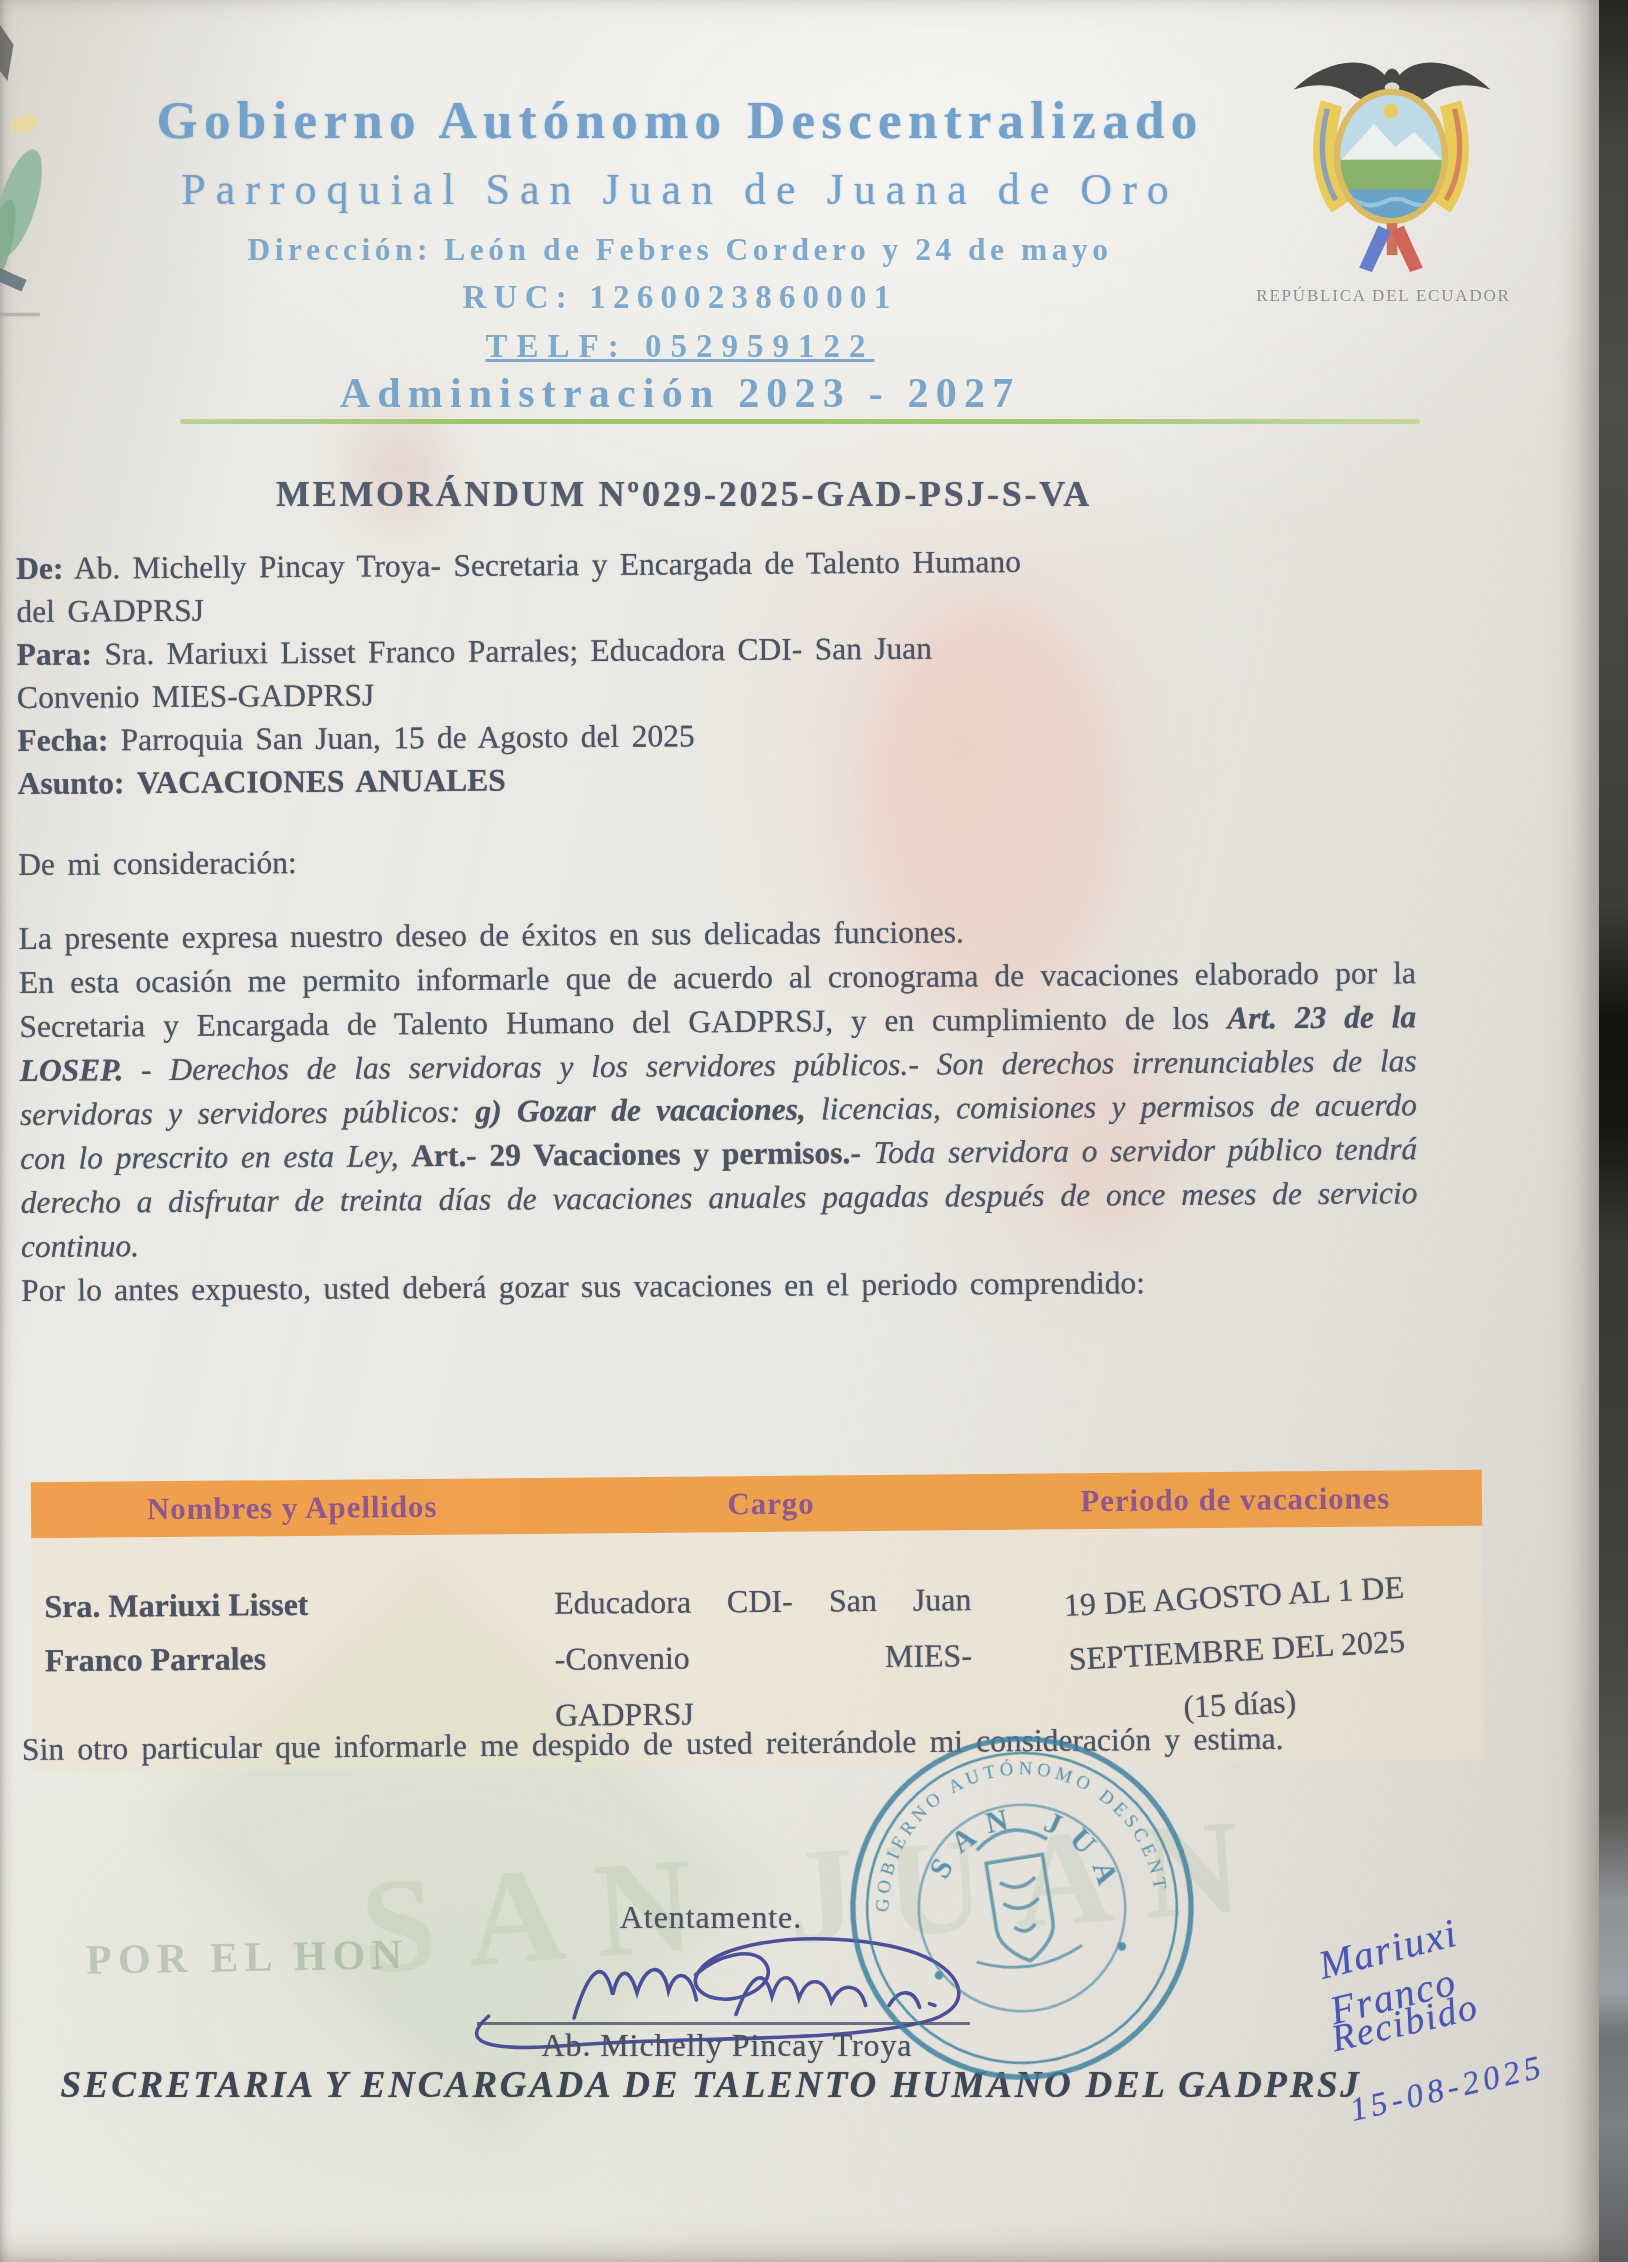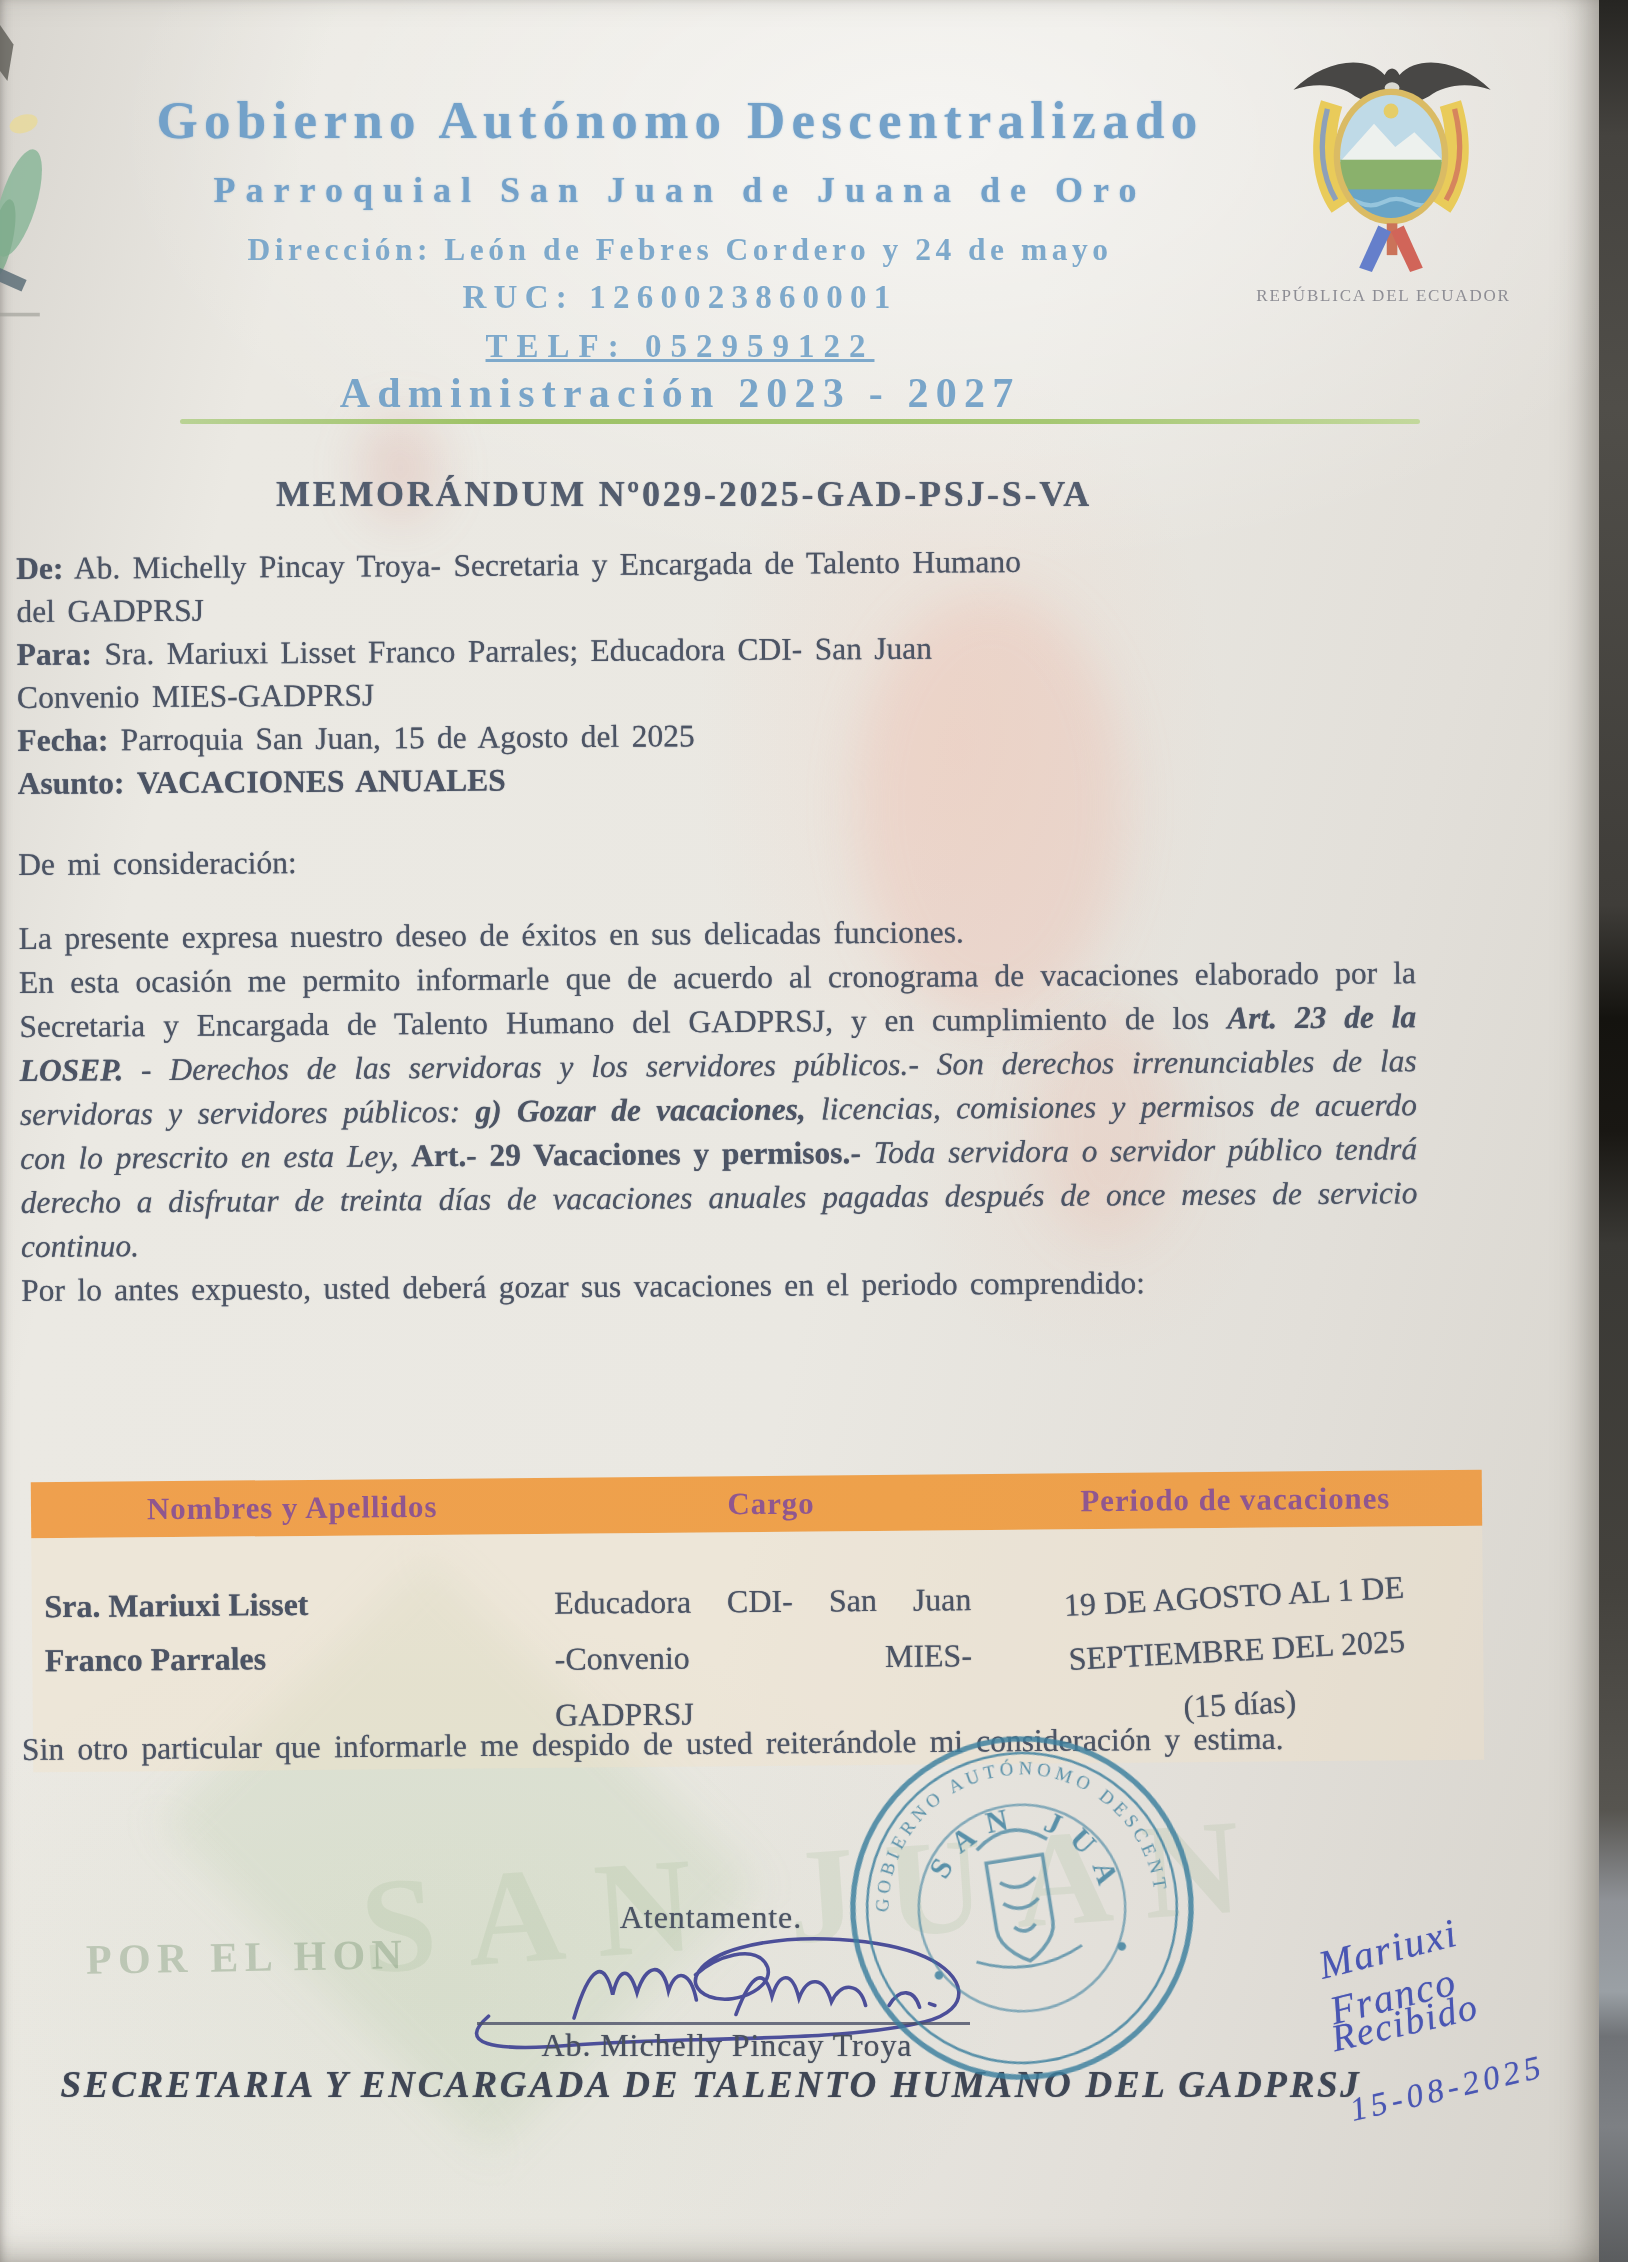--- a/index.html
+++ b/index.html
@@ -44,21 +44,21 @@
     white-space:nowrap;
   }
   .wm-text-left{
     position:absolute;left:86px;top:1933px;font-size:42px;font-weight:bold;
     color:rgba(118,148,112,.38);letter-spacing:6.3px;transform:rotate(-1deg);
   }
   
   .hdr{position:absolute;left:50px;top:86px;width:1260px;text-align:center;color:#73a1c9;}
   .hdr .t1{font-size:53px;font-weight:bold;line-height:68px;letter-spacing:6.3px;
     text-shadow:0 0 1.8px rgba(115,161,201,.65);}
-  .hdr .t2{font-size:36px;font-weight:bold;line-height:72px;letter-spacing:10px;
+  .hdr .t2{font-size:44px;font-weight:normal;line-height:72px;letter-spacing:10px;
     text-shadow:0 0 1.8px rgba(115,161,201,.65);}
   .hdr .addr{font-size:31.5px;font-weight:bold;line-height:47px;letter-spacing:4.5px;color:#7ea9cb;}
   .hdr .ruc{font-size:33px;font-weight:bold;line-height:49px;letter-spacing:7.2px;color:#7ea9cb;}
   .hdr .telf{font-size:33px;font-weight:bold;line-height:49px;letter-spacing:9px;color:#7ea9cb;text-decoration:underline;}
   .hdr .adm{font-size:42px;font-weight:bold;line-height:45px;letter-spacing:7.2px;color:#79a5c9;}
   .divider{position:absolute;left:180px;top:419px;width:1240px;height:4.5px;border-radius:2.7px;
     background:linear-gradient(90deg,#b9d295,#9ec266 25%,#a5c772 70%,#c3d89d);}
   .leaf-logo{position:absolute;left:-7.2px;top:104px;}
   .emblem{position:absolute;left:1285px;top:45px;filter:blur(0.7px);opacity:.92;}
   .seal-caption{position:absolute;left:1235px;top:286px;width:297px;text-align:center;

